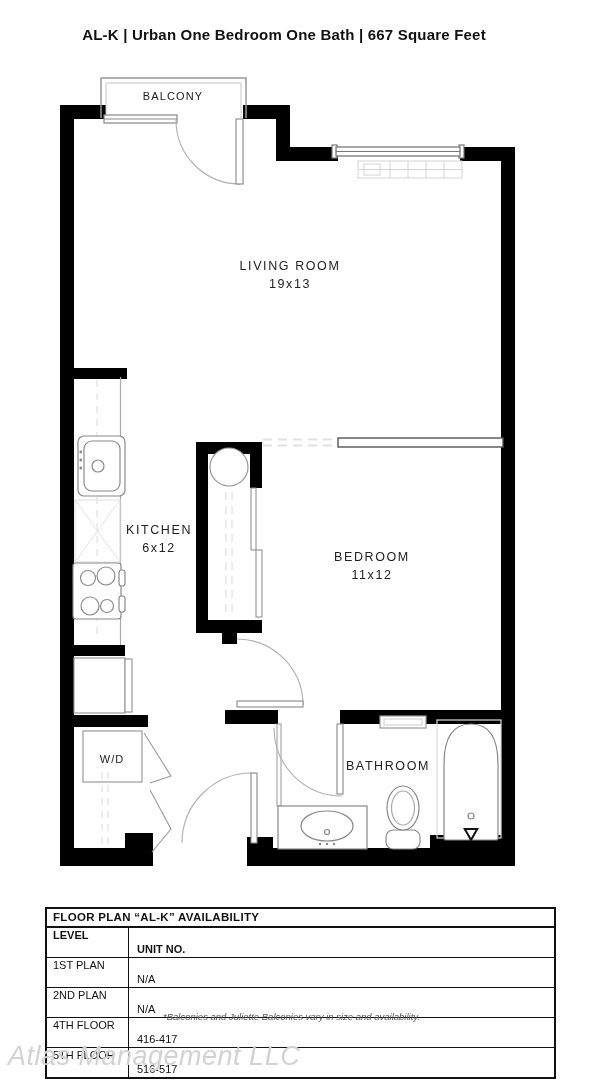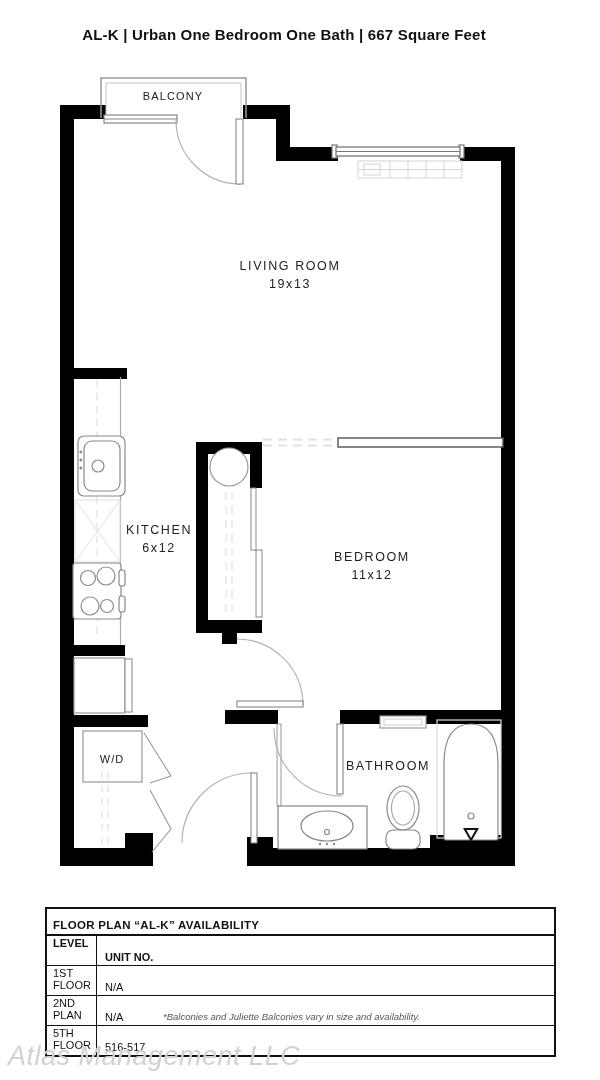--- a/index.html
+++ b/index.html
@@ -6,25 +6,25 @@
   body{width:600px;height:1080px;position:relative;font-family:"Liberation Sans",sans-serif;overflow:hidden;}
   .page-title{position:absolute;top:26px;left:0;width:568px;text-align:center;
     font-size:15px;font-weight:bold;letter-spacing:.2px;color:#111;}
   #plan{position:absolute;top:0;left:0;}
   .lbl{font-family:"Liberation Sans",sans-serif;font-size:12.5px;font-weight:500;
     letter-spacing:1.6px;fill:#222;}
   .sm{font-size:11px;letter-spacing:1.1px;}
   
   .avail{position:absolute;left:45px;top:907px;width:511px;border:2px solid #111;
     font-size:11px;color:#111;background:#fff;box-sizing:border-box;}
-  .t-title{font-weight:bold;font-size:11.5px;letter-spacing:.3px;padding:10px 6px 3px;border-bottom:2px solid #111;}
+  .t-title{font-weight:bold;font-size:11.5px;letter-spacing:.3px;padding:2px 6px 3px;border-bottom:2px solid #111;}
   .t-row{display:flex;border-bottom:1.5px solid #111;}
   .t-row:last-child{border-bottom:none;}
   .t-cell{box-sizing:border-box;}
-  .c1{width:50px;padding:1px 6px 2px;border-right:1.5px solid #111;}
+  .c1{width:82px;padding:1px 6px 2px;border-right:1.5px solid #111;}
   .c2{flex:1;padding:15px 8px 2px;}
   .t-head .t-cell{font-weight:bold;}
   .disclaimer{position:absolute;left:163px;top:1011px;font-size:9.5px;font-style:italic;color:#555;}
   .watermark{position:absolute;left:8px;top:1041px;font-size:27px;color:#d2d2d2;letter-spacing:.5px;font-style:italic;}
 </style>
 </head>
 <body>
 
 <div class="page-title">AL-K | Urban One Bedroom One Bath | 667 Square Feet</div>
 
@@ -183,28 +183,32 @@
   </g>
 </svg>
 
 <div class="avail">
   <div class="t-title">FLOOR PLAN “AL-K” AVAILABILITY</div>
   <div class="t-row t-head">
     <div class="t-cell c1">LEVEL</div>
     <div class="t-cell c2">UNIT NO.</div>
   </div>
   <div class="t-row">
-    <div class="t-cell c1">1ST FLOOR</div>
+    <div class="t-cell c1">1ST PLAN</div>
     <div class="t-cell c2">N/A</div>
   </div>
   <div class="t-row">
     <div class="t-cell c1">2ND PLAN</div>
     <div class="t-cell c2">N/A</div>
   </div>
   <div class="t-row">
+    <div class="t-cell c1">4TH FLOOR</div>
+    <div class="t-cell c2">416-417</div>
+  </div>
+  <div class="t-row">
     <div class="t-cell c1">5TH FLOOR</div>
     <div class="t-cell c2">516-517</div>
   </div>
 
 </div>
 
 <div class="disclaimer">*Balconies and Juliette Balconies vary in size and availability.</div>
 <div class="watermark">Atlas Management LLC</div>
 
 </body></html>

